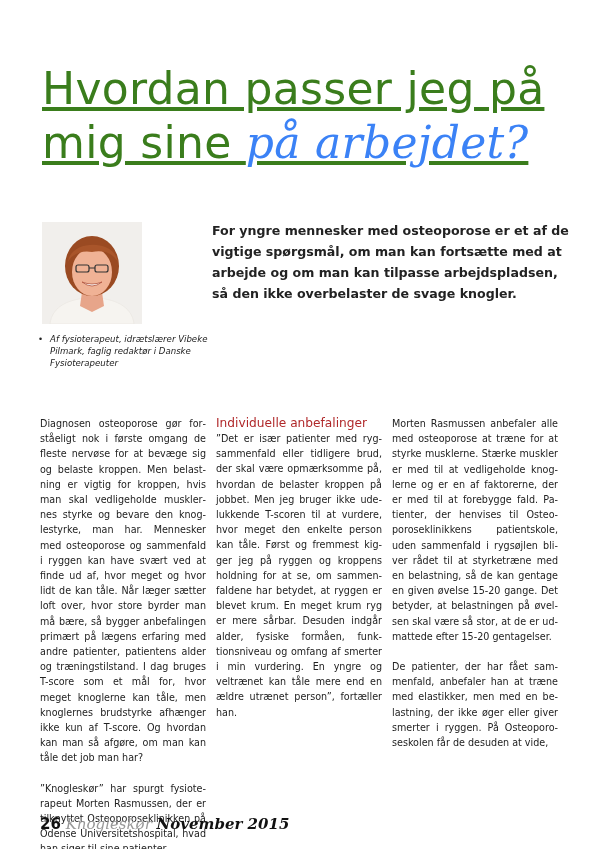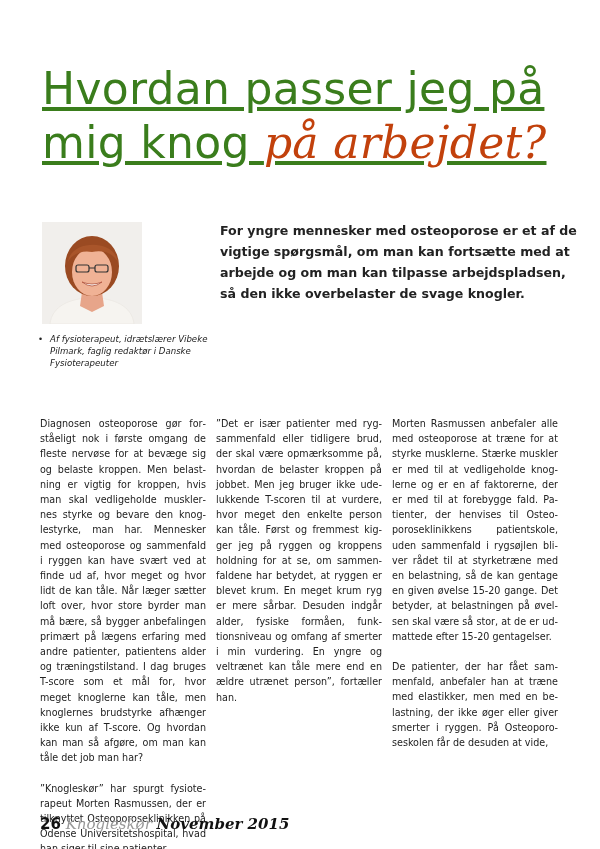--- a/index.html
+++ b/index.html
@@ -1,40 +1,40 @@
 <!DOCTYPE html>
 <html><head>
 <meta charset="utf-8">
 <style>
   html, body { margin: 0; padding: 0; background: #ffffff; }
   body { width: 600px; height: 849px; position: relative; overflow: hidden; font-family: "DejaVu Sans", sans-serif; color: #1a1a1a; }
   .title { position: absolute; left: 42px; top: 62px; margin: 0; font-family: "DejaVu Sans", sans-serif; font-weight: normal; font-size: 44px; line-height: 54px; color: #3a7d1c; letter-spacing: 0.3px; text-decoration: underline; }
-  .title .serif { font-family: "DejaVu Serif", serif; font-style: italic; color: #c2410c; }
-  .lead { position: absolute; left: 220px; top: 220px; width: 360px; margin: 0; font-family: "DejaVu Sans", sans-serif; font-weight: bold; font-size: 12.6px; line-height: 21px; color: #222; }
+  .title .serif { font-family: "DejaVu Serif", serif; font-style: italic; color: #3b82f6; }
+  .lead { position: absolute; left: 212px; top: 220px; width: 360px; margin: 0; font-family: "DejaVu Sans", sans-serif; font-weight: bold; font-size: 12.6px; line-height: 21px; color: #222; }
   .photo { position: absolute; left: 42px; top: 222px; width: 100px; height: 102px; background: linear-gradient(#f3f1ef, #efece9); overflow: hidden; }
   .photo svg { display: block; }
   .byline { position: absolute; left: 36px; top: 333px; width: 180px; margin: 0; padding-left: 14px; font-size: 8.6px; line-height: 12px; font-style: italic; color: #222; }
   .byline .bullet { position: absolute; left: 2px; top: 0; font-style: normal; }
   .col { position: absolute; top: 416px; width: 166px; font-family: "DejaVu Sans", sans-serif; font-size: 9.6px; line-height: 15.2px; color: #222; text-align: justify; hyphens: manual; }
   .col p { margin: 0 0 15px 0; }
   .col1 { left: 40px; }
   .col2 { left: 216px; }
   .col3 { left: 392px; }
   .col h2 { margin: 0; font-size: 12.2px; line-height: 15px; font-weight: normal; color: #b0282a; }
   .footer { position: absolute; left: 40px; top: 815px; font-size: 15px; }
   .footer .num { font-family: "DejaVu Sans", sans-serif; font-weight: bold; color: #111; }
   .footer .mag { font-family: "DejaVu Serif", serif; font-style: italic; color: #999; }
   .footer .issue { font-family: "DejaVu Serif", serif; font-style: italic; font-weight: bold; color: #111; }
 </style>
 </head>
 <body>
 
 <h1 class="title">
   <span>Hvordan passer jeg på</span><br>
-  <span>mig knog </span><span class="serif">på arbejdet?</span>
+  <span>mig sine </span><span class="serif">på arbejdet?</span>
 </h1>
 
 <p class="lead">For yngre mennesker med osteoporose er et af de vigtige spørgsmål, om man kan fortsætte med at arbejde og om man kan tilpasse arbejdsplad­sen, så den ikke overbelaster de svage knogler.</p>
 
 <div class="photo" title="Portrait of the author">
   <svg width="100" height="102" viewBox="0 0 100 102">
     <rect width="100" height="102" fill="#f1efec"></rect>
     <path d="M8 102 C10 84 28 76 50 76 C72 76 90 84 92 102 Z" fill="#f6f4f0" stroke="#e6e2dc" stroke-width="0.5"></path>
     <path d="M40 70 L60 70 L62 84 L50 90 L38 84 Z" fill="#e7a58a"></path>
     <ellipse cx="50" cy="44" rx="27" ry="30" fill="#9a4a22"></ellipse>
@@ -51,20 +51,21 @@
   <span class="bullet">•</span>
   <span>Af fysioterapeut, idrætslærer Vibeke Pilmark, faglig redaktør i Danske Fysioterapeuter</span>
 </p>
 
 <div class="col col1">
   <p>Diagnosen osteoporose gør for­ståeligt nok i første omgang de fleste nervøse for at bevæge sig og belaste kroppen. Men belast­ning er vigtig for kroppen, hvis man skal vedligeholde muskler­nes styrke og bevare den knog­lestyrke, man har. Mennesker med osteoporose og sammenfald i ryggen kan have svært ved at finde ud af, hvor meget og hvor lidt de kan tåle. Når læger sætter loft over, hvor store byrder man må bære, så bygger anbefalingen primært på lægens erfaring med andre patienter, patientens alder og træningstilstand. I dag bru­ges T-score som et mål for, hvor meget knoglerne kan tåle, men knoglernes brudstyrke afhænger ikke kun af T-score. Og hvordan kan man så afgøre, om man kan tåle det job man har?</p>
   <p>”Knogleskør” har spurgt fysiote­rapeut Morten Rasmussen, der er tilknyttet Osteoporoseklinikken på Odense Universitetshospital, hvad han siger til sine patienter,</p>
 </div>
 
 <div class="col col2">
+  <h2>Individuelle anbefalinger</h2>
   <p>”Det er især patienter med ryg­sammenfald eller tidligere brud, der skal være opmærksomme på, hvordan de belaster kroppen på jobbet. Men jeg bruger ikke ude­lukkende T-scoren til at vurdere, hvor meget den enkelte person kan tåle. Først og fremmest kig­ger jeg på ryggen og kroppens holdning for at se, om sammen­faldene har betydet, at ryggen er blevet krum. En meget krum ryg er mere sårbar. Desuden ind­går alder, fysiske formåen, funk­tionsniveau og omfang af smer­ter i min vurdering. En yngre og veltrænet kan tåle mere end en ældre utrænet person”, fortæl­ler han.</p>
 </div>
 
 <div class="col col3">
   <p>Morten Rasmussen anbefaler alle med osteoporose at træne for at styrke musklerne. Stærke muskler er med til at vedligeholde knog­lerne og er en af faktorerne, der er med til at forebygge fald. Pa­tienter, der henvises til Osteo­poroseklinikkens patientskole, uden sammenfald i rygsøjlen bli­ver rådet til at styrketræne med en belastning, så de kan gentage en given øvelse 15-20 gange. Det betyder, at belastningen på øvel­sen skal være så stor, at de er ud­mattede efter 15-20 gentagelser.</p>
   <p>De patienter, der har fået sam­menfald, anbefaler han at træne med elastikker, men med en be­lastning, der ikke øger eller giver smerter i ryggen. På Osteoporo­seskolen får de desuden at vide,</p>
 </div>
 
 <div class="footer">
   <span class="num">26</span>

